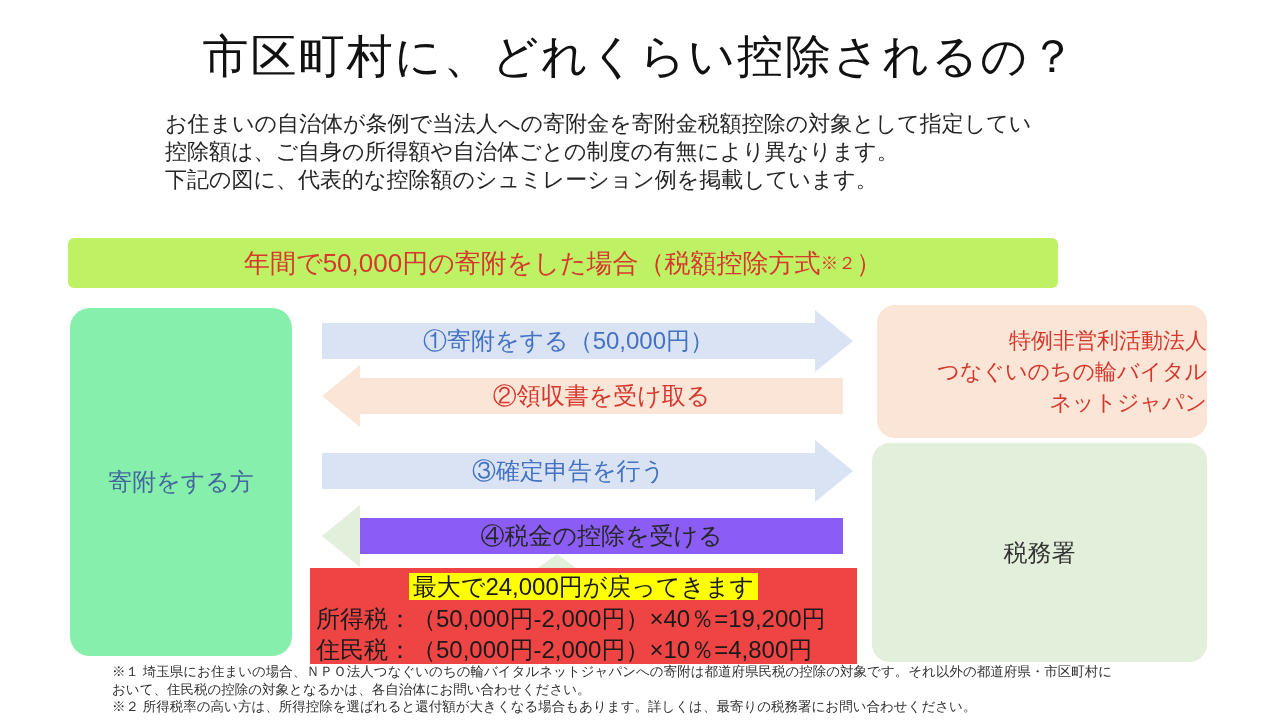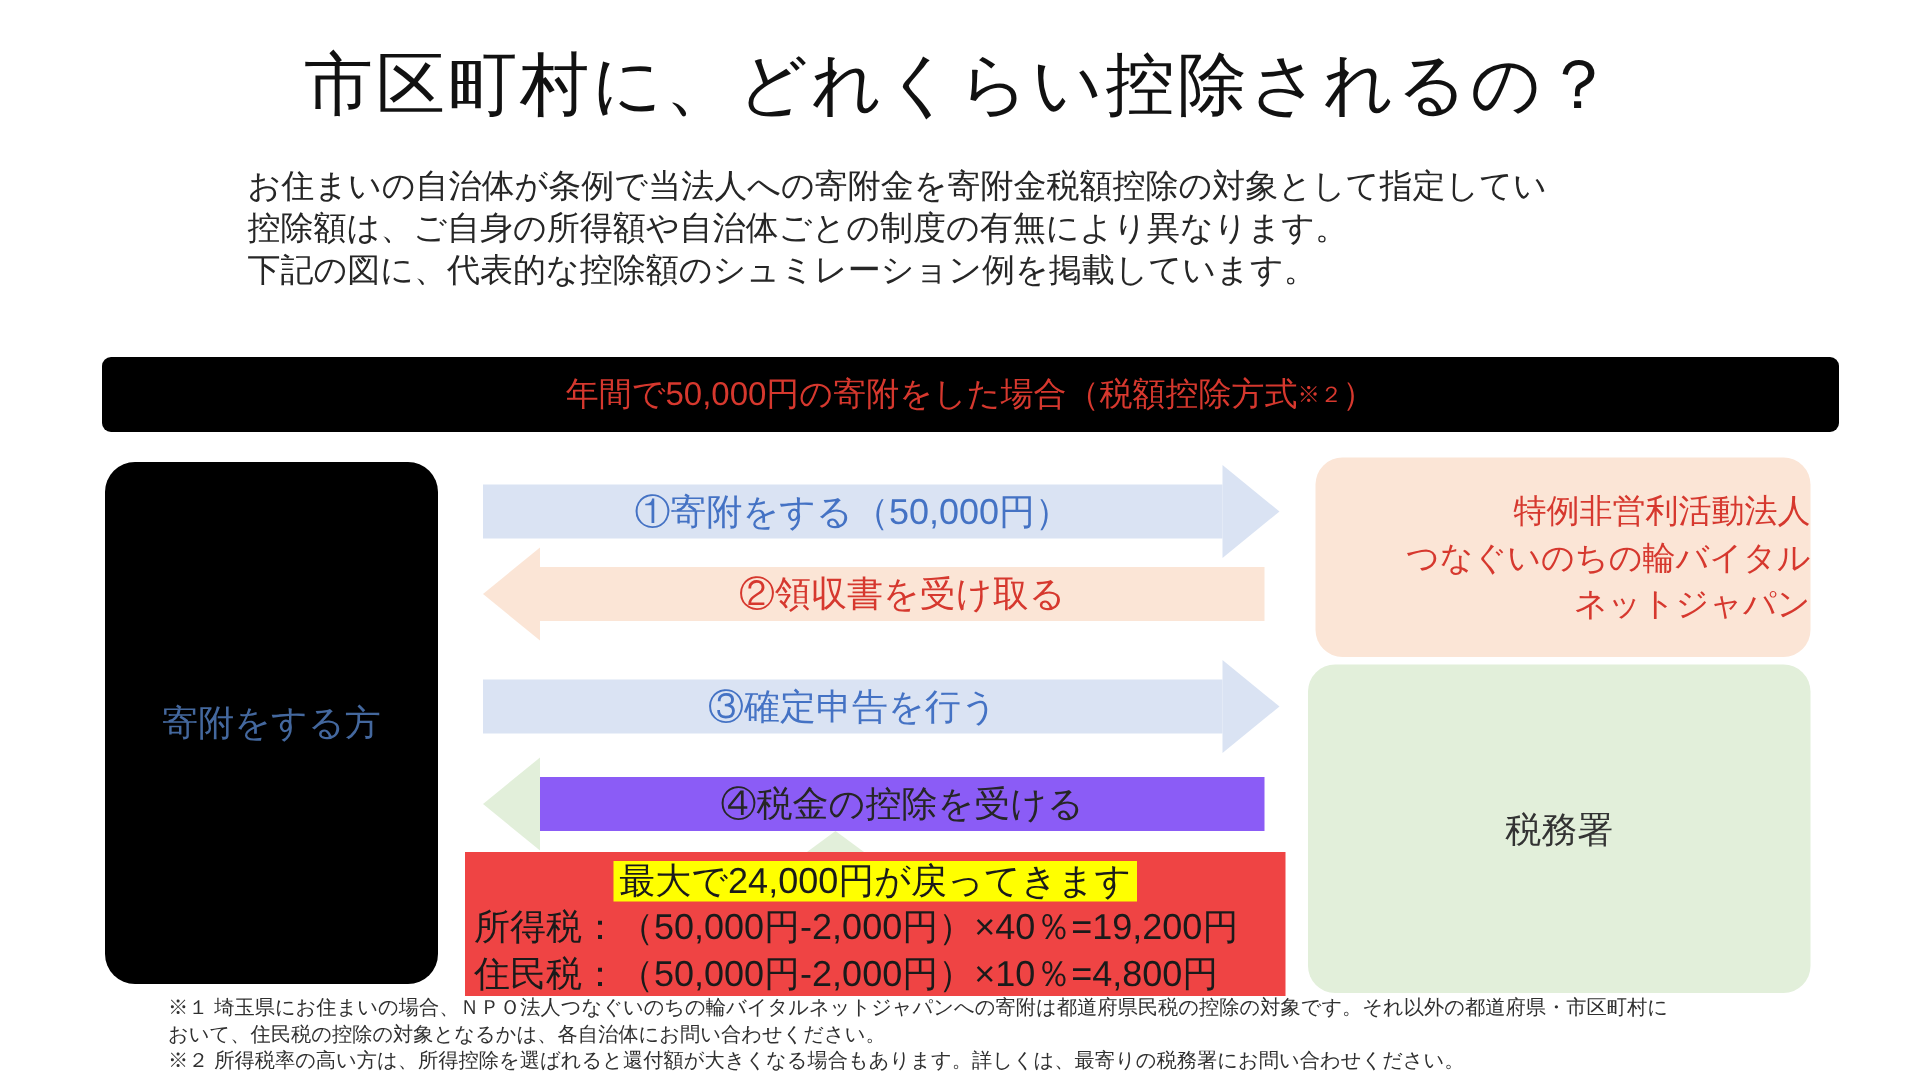--- a/index.html
+++ b/index.html
@@ -12,29 +12,29 @@
     letter-spacing:2px; color:#111111;
   }
 
   .intro {
     position:absolute; left:165px; top:110px;
     font-size:22px; line-height:28px; color:#262626;
   }
   .sup { font-size:0.68em; vertical-align:super; }
 
   .banner {
-    position:absolute; left:68px; top:238px; width:1158px; height:50px;
-    background:#000000; border-radius:6px;
+    position:absolute; left:68px; top:238px; width:990px; height:50px;
+    background:#bef264; border-radius:6px;
     display:flex; align-items:center; justify-content:center;
-    font-size:22px; color:#d6382e;
+    font-size:26px; color:#d6382e;
   }
 
   .donor-box {
     position:absolute; left:70px; top:308px; width:222px; height:348px;
-    background:#000000; border-radius:20px;
+    background:#86efac; border-radius:20px;
     display:flex; align-items:center; justify-content:center;
     font-size:24px; color:#44689e;
   }
 
   .npo-box {
     position:absolute; left:877px; top:305px; width:330px; height:133px;
     background:#fbe5d6; border-radius:18px;
     display:flex; flex-direction:column; align-items:flex-end; justify-content:center;
     font-size:22px; line-height:31px; color:#d6382e; text-align:center;
   }

